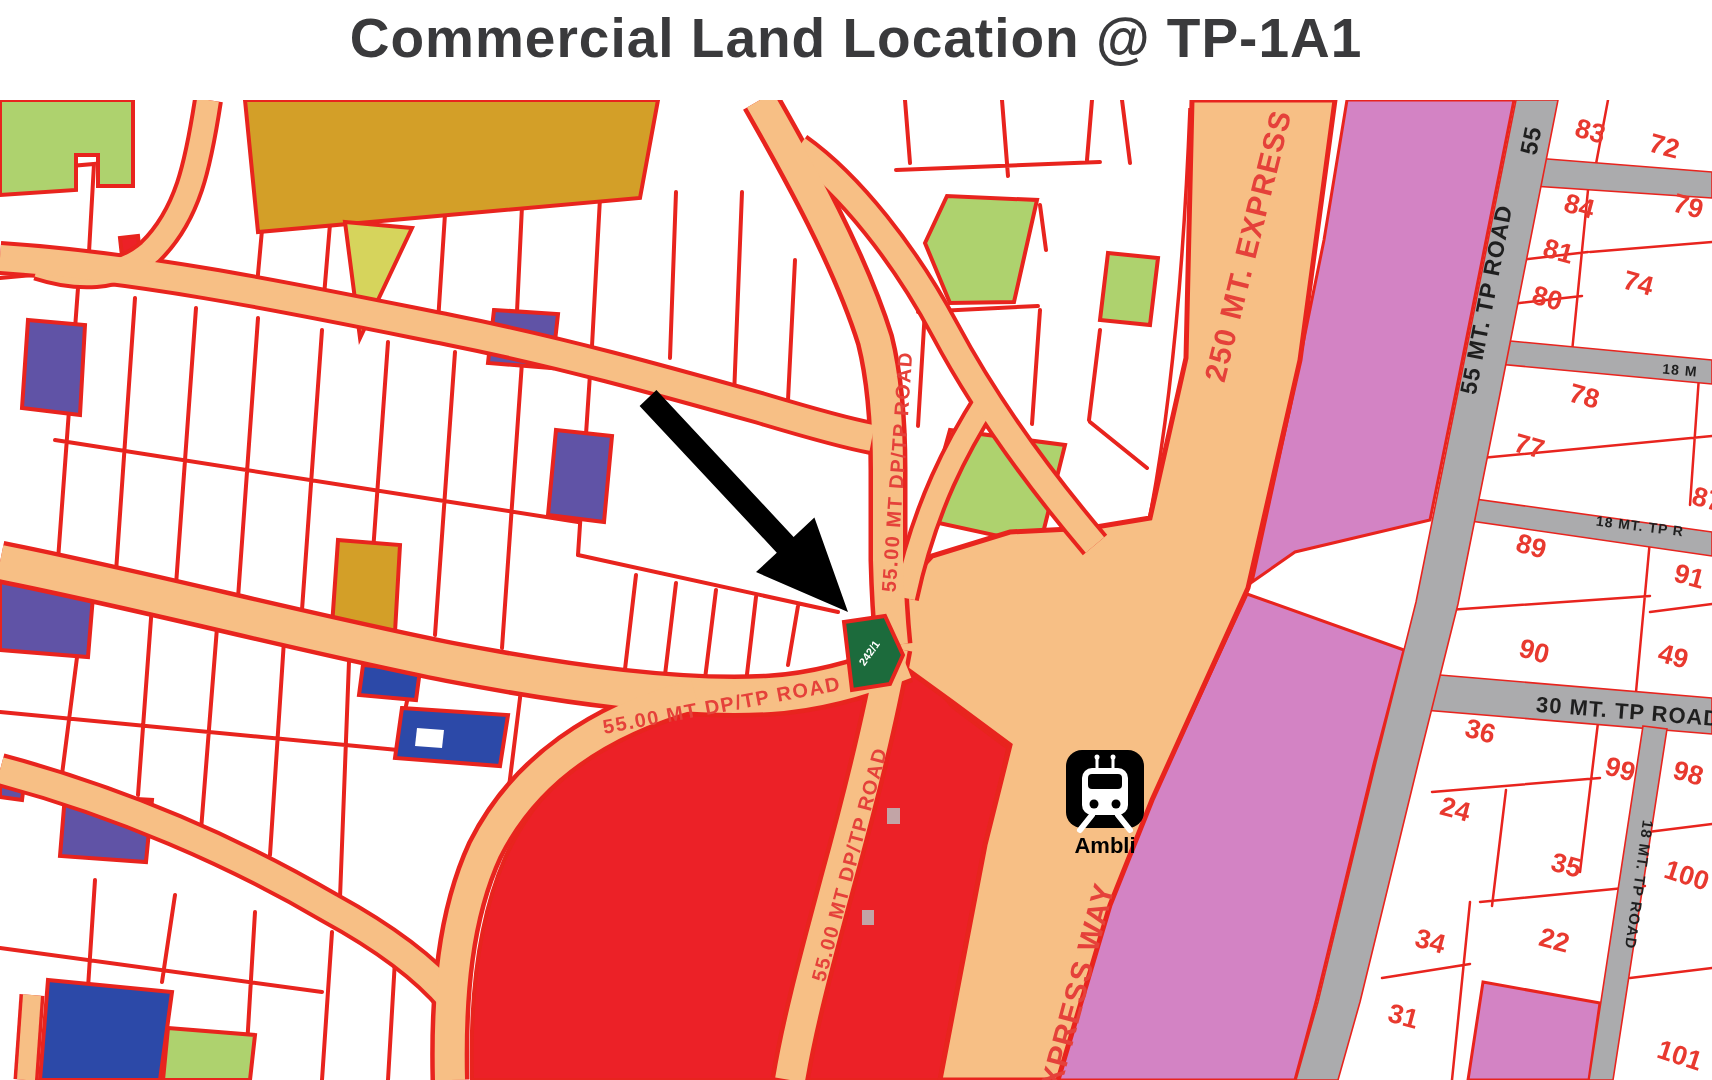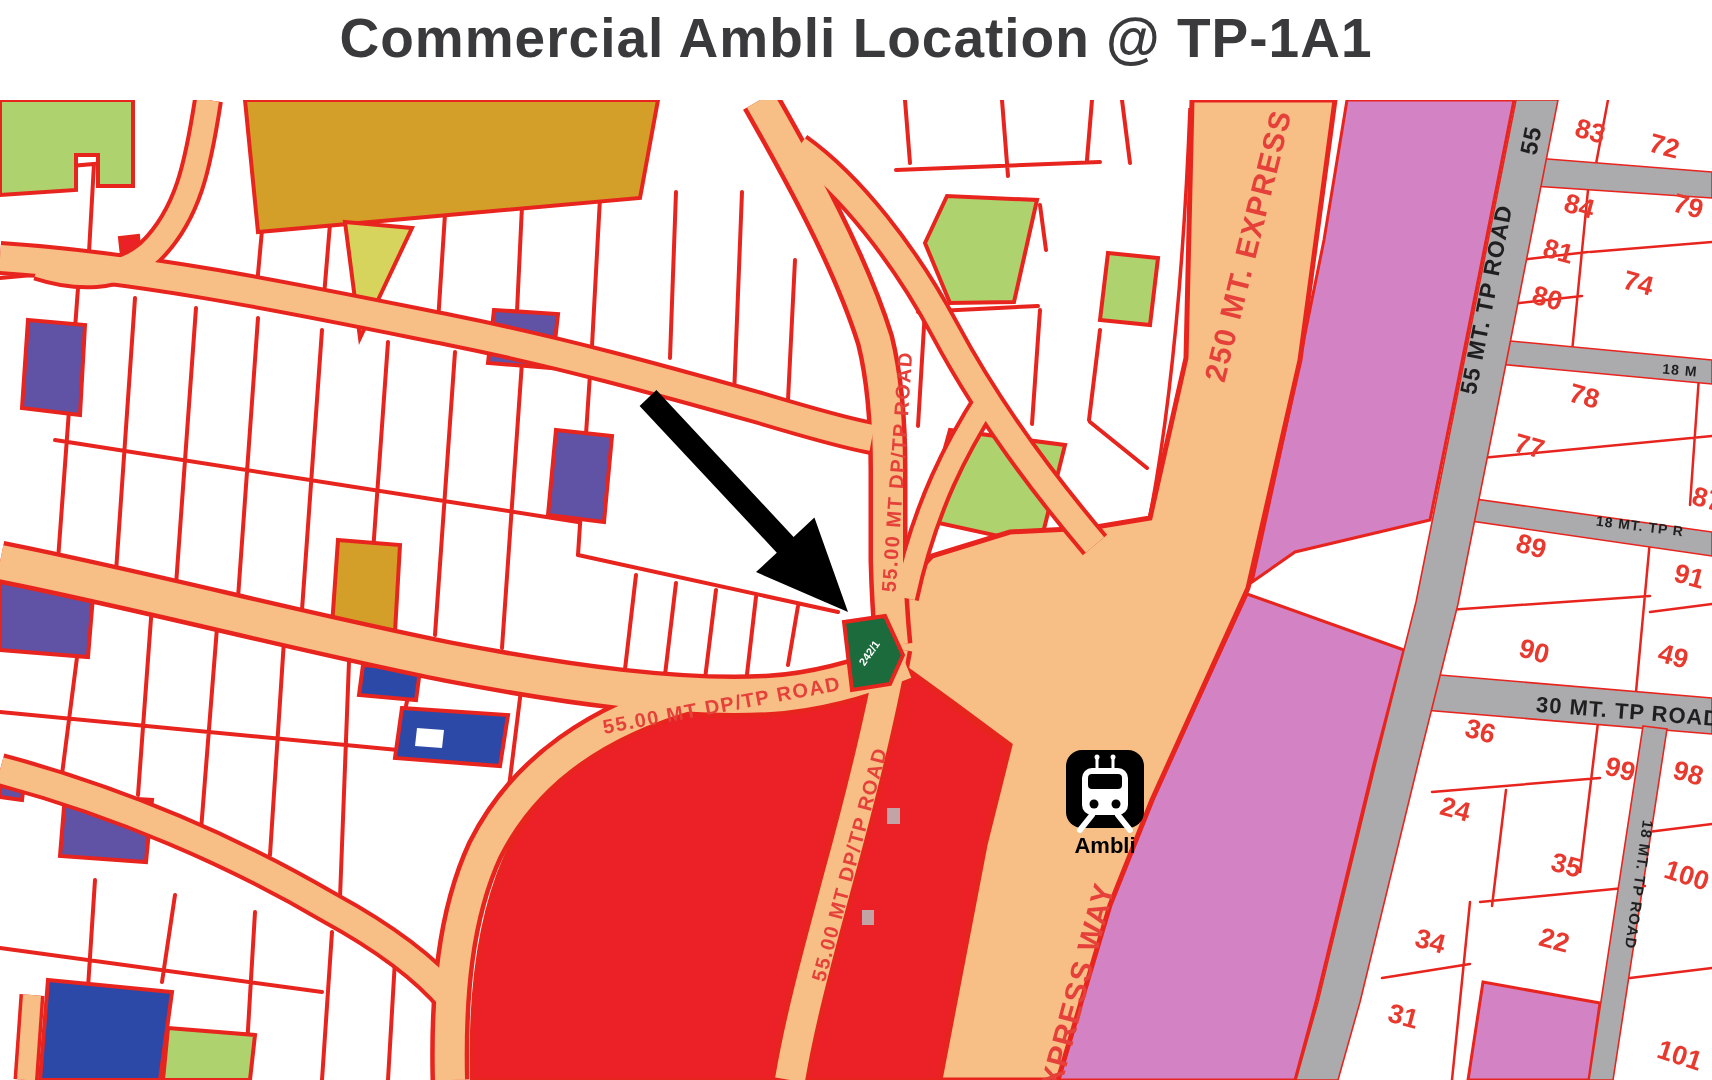--- a/index.html
+++ b/index.html
@@ -13,21 +13,21 @@
   .bl{fill:#1f1f1f;font-weight:bold;letter-spacing:1px;}
   .pn{fill:#e8392f;font-weight:bold;}
   .wl{fill:#ffffff;font-weight:bold;}
   .station-name{fill:#000000;font-weight:bold;}
   .pline{stroke:#e8241e;fill:none;stroke-linecap:round;}
 </style>
 </head>
 <body>
 <div class="page">
 
-<h1 class="title">Commercial Ambli Location @ TP-1A1</h1>
+<h1 class="title">Commercial Land Location @ TP-1A1</h1>
 
 <svg width="1712" height="980" viewBox="0 100 1712 980">
 
   <rect x="0" y="100" width="1712" height="980" fill="#ffffff"></rect>
 
   <g>
     <path class="pline" stroke-width="4" d="M33,100 L27,168 M0,172 L94,164 L88,270 L0,278"></path>
     <path class="pline" stroke-width="4" d="M262,230 L256,296 M330,224 L323,308 M445,214 L438,322 M522,206 L516,333 M600,198 L592,346 M676,192 L670,358 M742,192 L734,396 M795,260 L788,400"></path>
     <path class="pline" stroke-width="4" d="M78,288 L58,560 M135,298 L116,572 M196,308 L176,585 M258,318 L238,598 M322,330 L302,610 M388,342 L368,622 M455,352 L435,635 M522,362 L502,648 M590,374 L578,555 M55,440 L578,522"></path>
     <path class="pline" stroke-width="4" d="M578,555 L838,612 M636,575 L622,695 M676,583 L662,700 M716,590 L702,703 M756,597 L744,700 M798,606 L788,665"></path>

